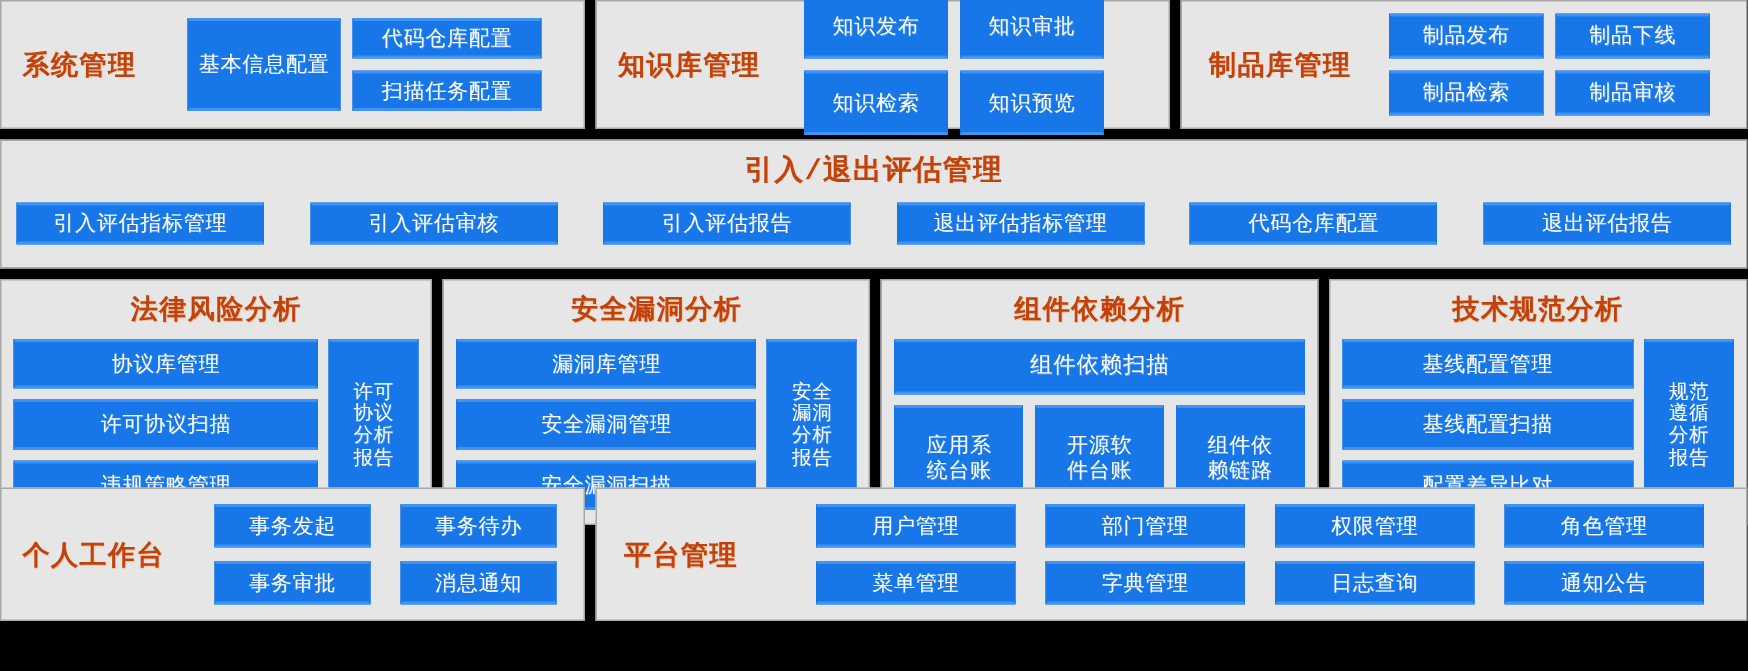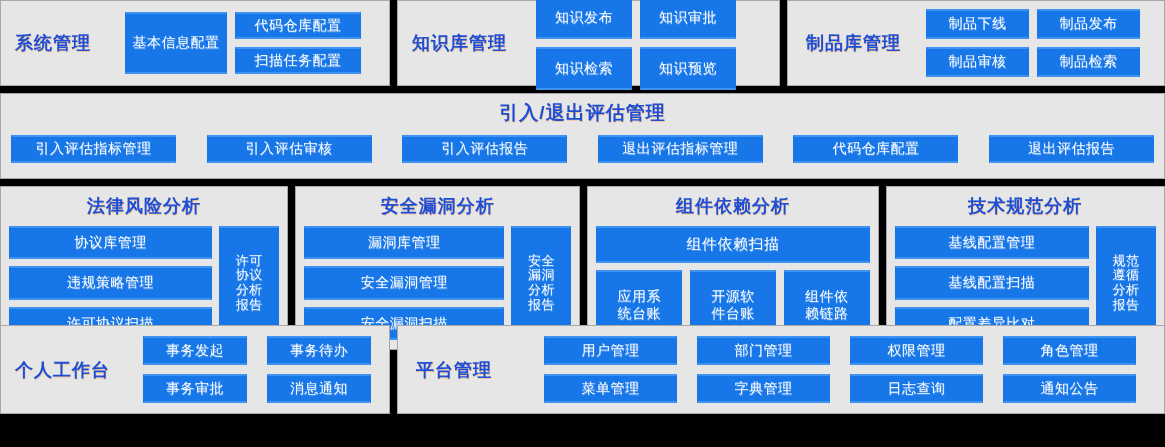--- a/index.html
+++ b/index.html
@@ -35,24 +35,25 @@
     border: 1px solid #a8a8a8;
     box-sizing: border-box;
     display: flex;
     align-items: center;
     position: relative;
   }
 
   .panel-title {
     font-size: 18px;
     font-weight: bold;
-    color: #1d4ed8;
+    color: #c2410c;
     letter-spacing: 1px;
     white-space: nowrap;
     text-shadow: 0.5px 0.5px 0 rgba(255,160,60,0.45);
+    font-family: Liberation Mono, monospace;
   }
 
   .panel-title.wide {
     font-size: 19px;
   }
 
   
   .btn {
     background: #1777e8;
     color: #ffffff;
@@ -235,26 +236,26 @@
         </div>
       </div>
     </div>
 
     <div class="col-gap"></div>
 
     <div class="panel r1panel" id="p-product">
       <div class="panel-title r1-title-prod">制品库管理</div>
       <div class="r1-grid">
         <div class="r1-col">
+          <div class="btn btn-r1p">制品发布</div>
+          <div class="btn btn-r1p">制品检索</div>
+        </div>
+        <div class="r1-col">
           <div class="btn btn-r1p">制品下线</div>
           <div class="btn btn-r1p">制品审核</div>
-        </div>
-        <div class="r1-col">
-          <div class="btn btn-r1p">制品发布</div>
-          <div class="btn btn-r1p">制品检索</div>
         </div>
       </div>
     </div>
   </div>
 
   <div class="row-gap"></div>
 
   <div class="row" id="row2">
     <div class="panel" id="p-eval">
       <div class="panel-title wide" id="eval-title">引入/退出评估管理</div>
@@ -271,22 +272,22 @@
 
   <div class="row-gap"></div>
 
   <div class="row" id="row3">
 
     <div class="panel r3panel" id="p-legal">
       <div class="panel-title r3-title">法律风险分析</div>
       <div class="r3-body">
         <div class="r3-left">
           <div class="btn">协议库管理</div>
+          <div class="btn">许可协议扫描</div>
           <div class="btn">违规策略管理</div>
-          <div class="btn">许可协议扫描</div>
         </div>
         <div class="btn btn-report vertical">
           <span class="vchar">许可</span>
           <span class="vchar">协议</span>
           <span class="vchar">分析</span>
           <span class="vchar">报告</span>
         </div>
       </div>
     </div>
 

